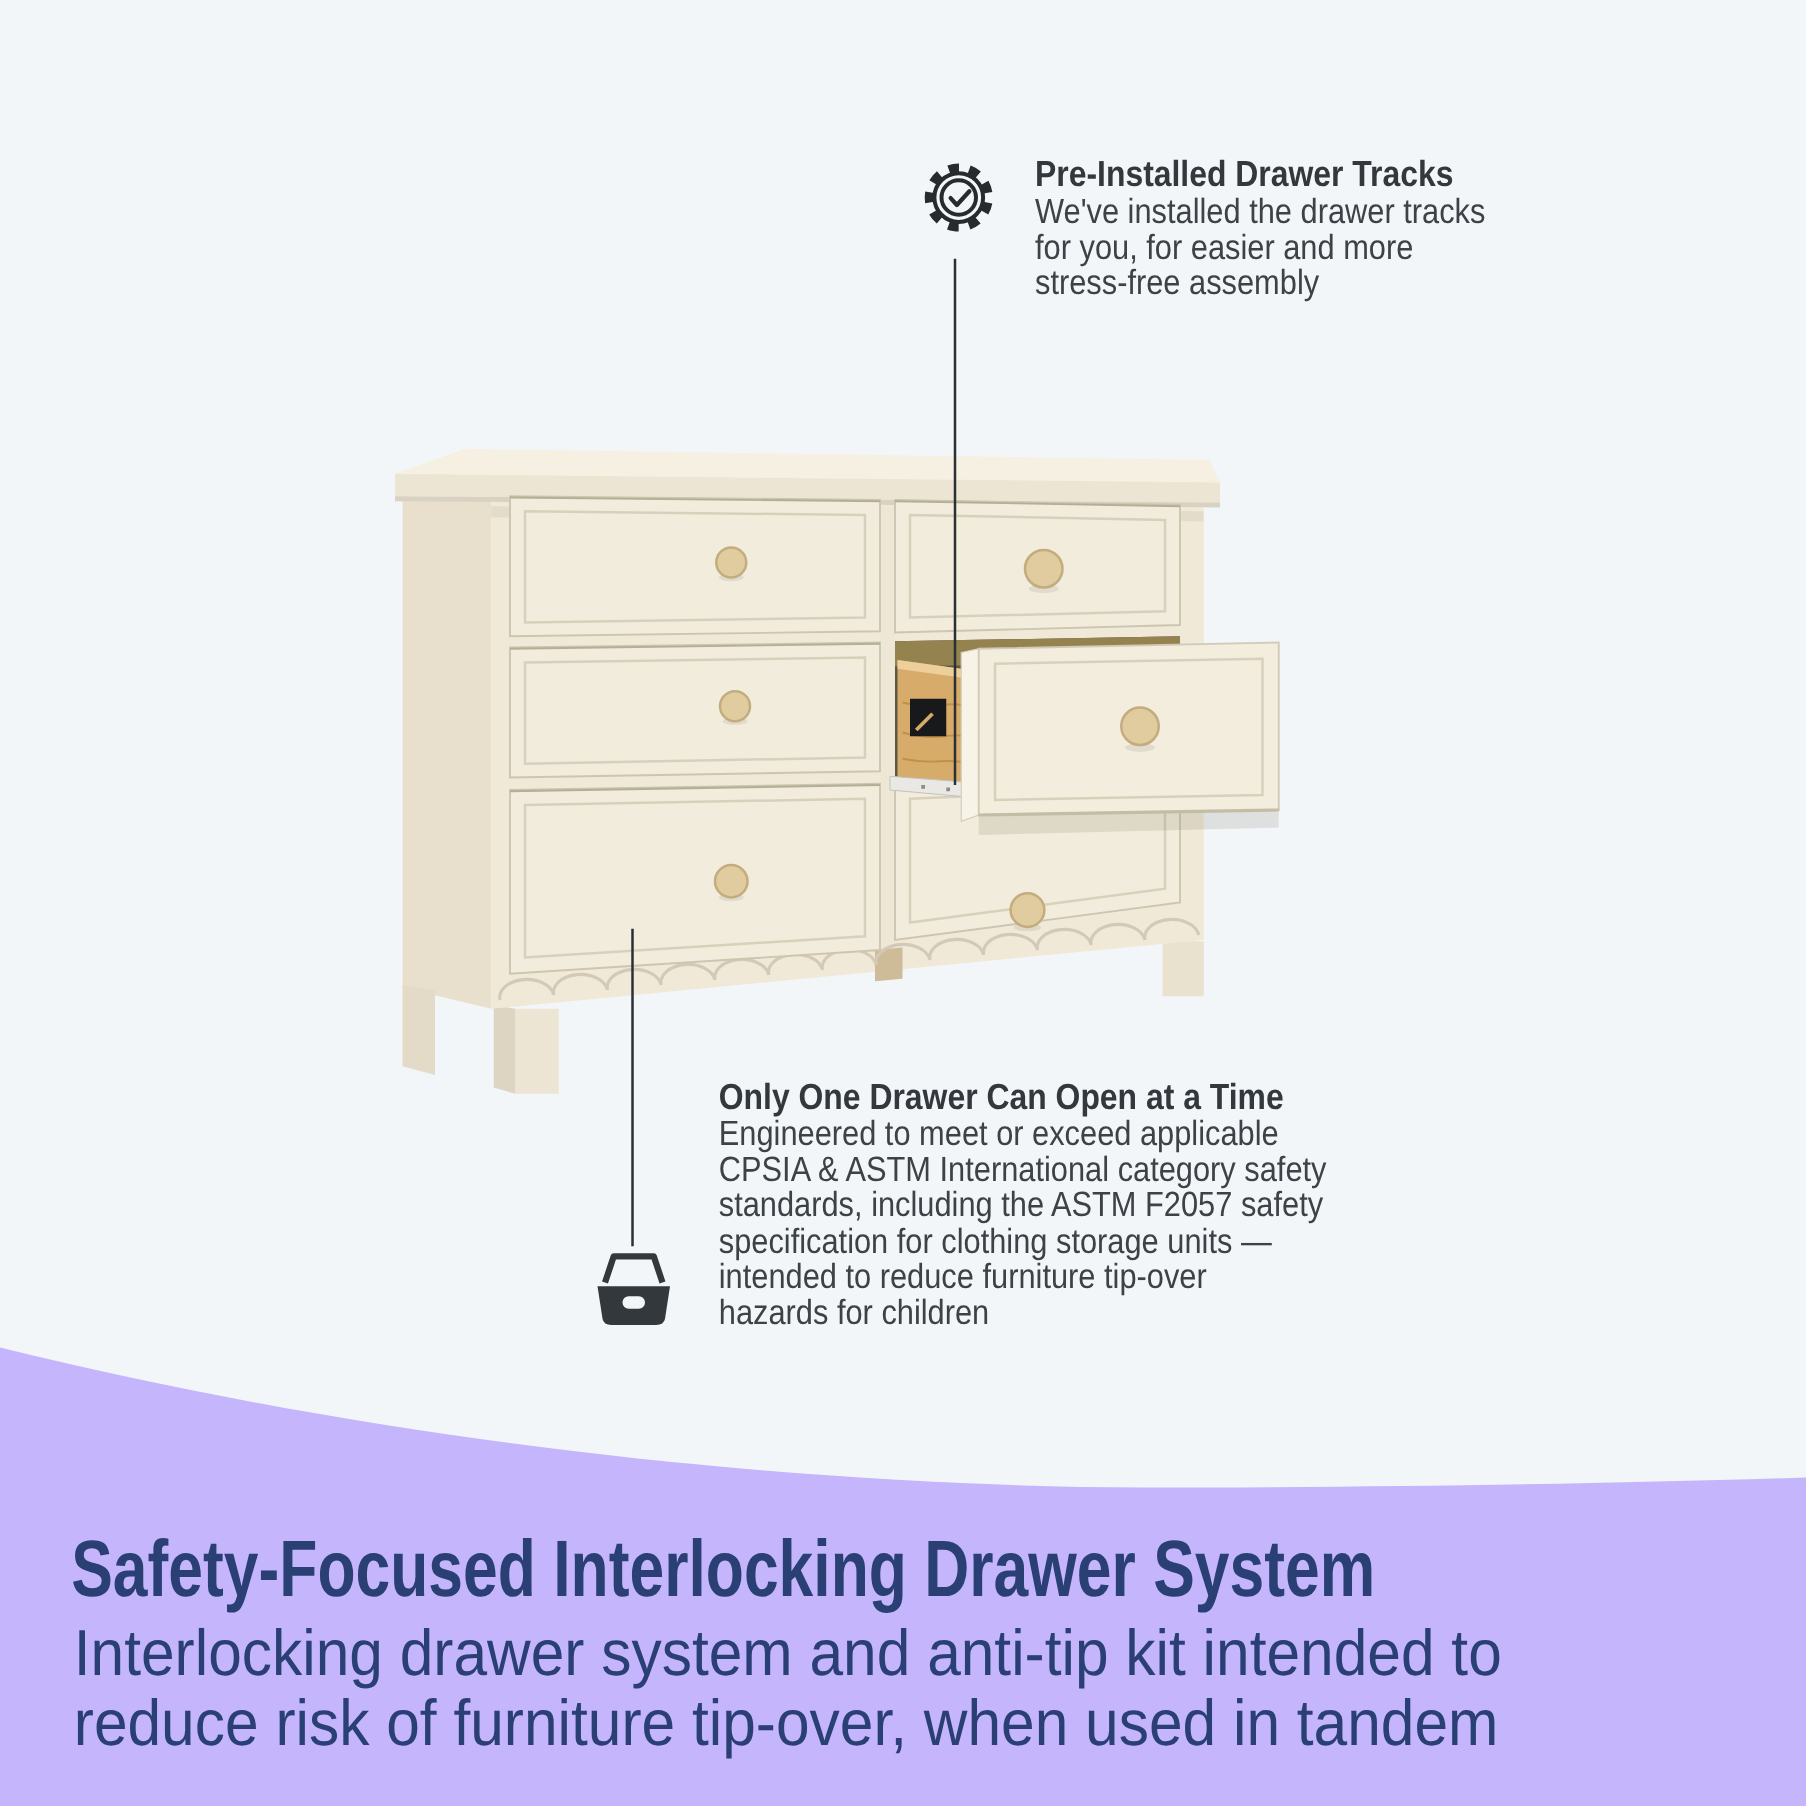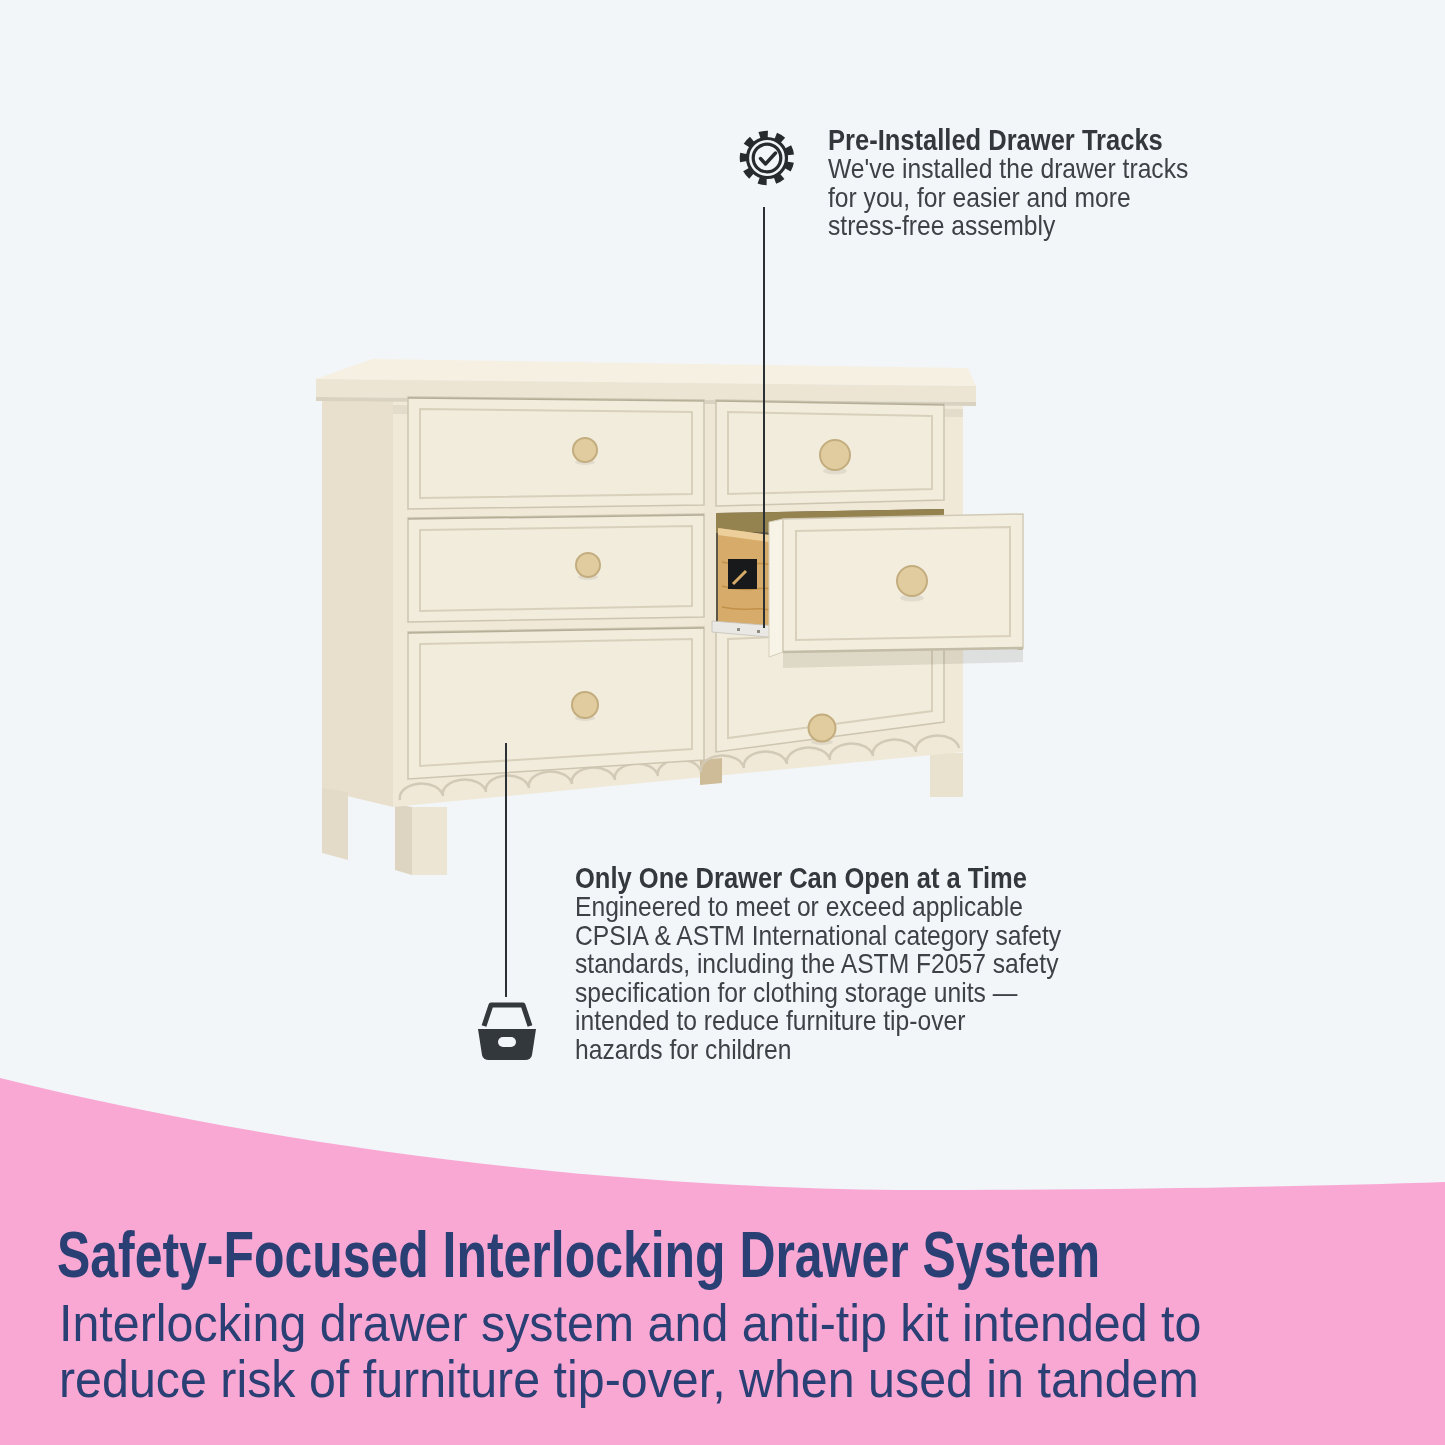--- a/index.html
+++ b/index.html
@@ -1,17 +1,17 @@
 <!DOCTYPE html>
 <html><head>
 <meta charset="utf-8">
 <style>
   html,body{margin:0;padding:0;}
   body{font-family:"Liberation Sans","DejaVu Sans",sans-serif;}
-  #stage{position:relative;width:1445px;height:1445px;background:#f9a8d4;overflow:hidden;}
+  #stage{position:relative;width:1445px;height:1445px;background:#c4b5fd;overflow:hidden;}
   #scene-svg{position:absolute;left:0;top:0;z-index:1;}
   .callout{position:absolute;z-index:2;transform:scaleX(0.88);transform-origin:0 0;width:760px;}
   .callout-title{font-size:29px;font-weight:bold;color:#33383d;line-height:29px;letter-spacing:0;}
   .callout-body{font-size:28px;color:#3d4247;line-height:28.5px;white-space:pre-line;letter-spacing:0;}
   #callout-tracks{left:828px;top:126px;}
   #callout-interlock{left:575px;top:864px;}
   .icon-abs{position:absolute;z-index:2;}
   #footer-title{position:absolute;left:57px;top:1222px;z-index:2;font-size:64px;font-weight:bold;
     color:#2a3f73;line-height:66px;transform:scaleX(0.78);transform-origin:0 0;width:1500px;white-space:pre;}
   #footer-body{position:absolute;left:59px;top:1295px;z-index:2;font-size:52px;

